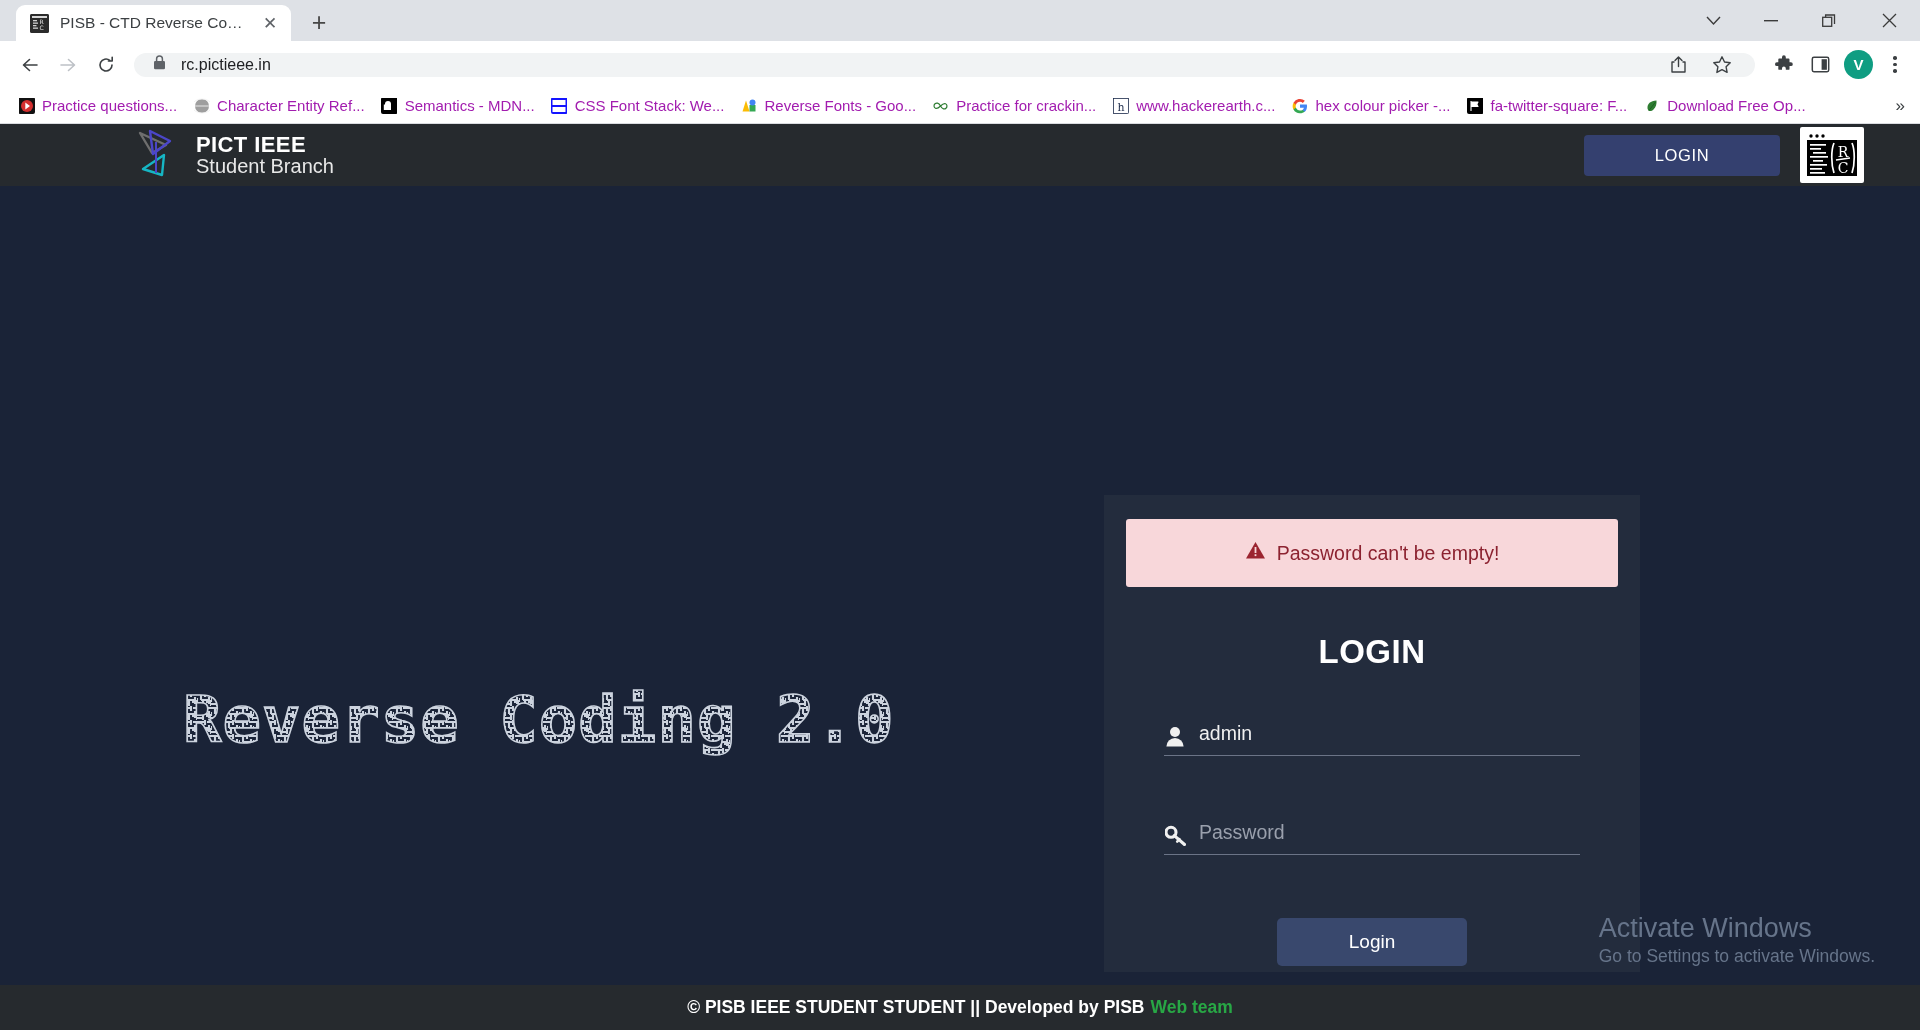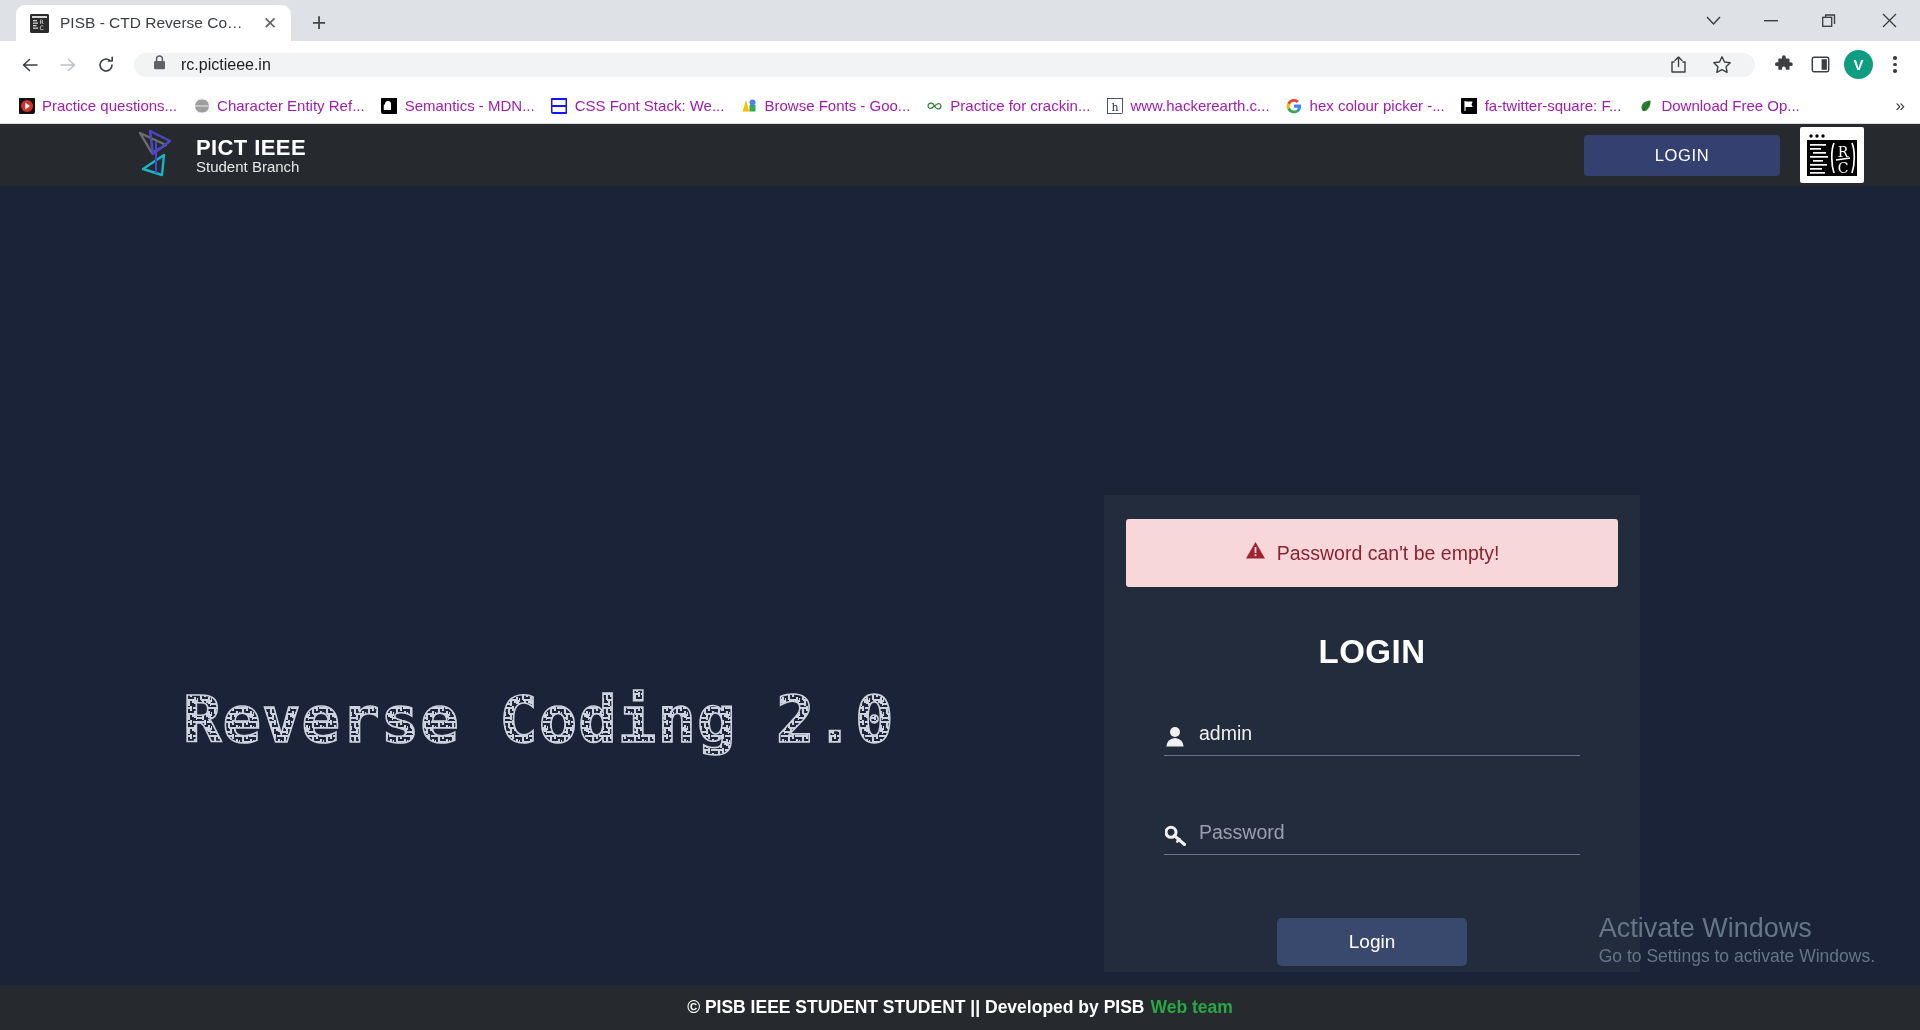--- a/index.html
+++ b/index.html
@@ -117,21 +117,21 @@
   .site-header {
     height: 62px; background: #262a2e;
     display: flex; align-items: center; justify-content: space-between;
     padding: 0 56px 0 136px;
   }
   .brand { display: flex; align-items: center; gap: 14px; }
   .brand-text { line-height: 1.05; }
   .brand-line1 {
     color: #fff; font-size: 22px; font-weight: bold; letter-spacing: .4px;
   }
-  .brand-line2 { color: #e8e8e8; font-size: 15px; }
+  .brand-line2 { color: #e8e8e8; font-size: 20px; }
   .header-right { display: flex; align-items: center; gap: 20px; }
   .login-nav-btn {
     width: 196px; height: 41px; background: #34406f;
     border: none; border-radius: 4px; color: #fff;
     font-size: 16.5px; font-family: inherit; letter-spacing: .6px;
     cursor: pointer;
   }
   .rc-logo {
     width: 64px; height: 56px; background: #fff; border-radius: 2px;
     display: flex; align-items: center; justify-content: center;
@@ -338,21 +338,21 @@
       <span class="bm-label">CSS Font Stack: We...</span>
     </div>
     <div class="bm">
       <span class="bm-ico">
         <svg width="16" height="16" viewBox="0 0 16 16">
           <path d="M1.5 13.5 L5 2.5 L8.5 13.5 Z" fill="#fbbc04"></path>
           <rect x="8.5" y="7" width="6" height="6.5" fill="#34a853"></rect>
           <circle cx="11.5" cy="4.5" r="3" fill="#4285f4"></circle>
         </svg>
       </span>
-      <span class="bm-label">Browse Fonts - Goo...</span>
+      <span class="bm-label">Reverse Fonts - Goo...</span>
     </div>
     <div class="bm">
       <span class="bm-ico">
         <svg width="18" height="14" viewBox="0 0 18 14">
           <path d="M9 7 C7 3.4 4.6 3.4 3.2 4.6 C1.6 6 1.9 8.6 3.7 9.4 C5.6 10.2 7.4 8.6 9 7 C10.6 5.4 12.4 3.8 14.3 4.6 C16.1 5.4 16.4 8 14.8 9.4 C13.4 10.6 11 10.6 9 7 Z" stroke="#2e7d32" stroke-width="1.3" fill="none"></path>
         </svg>
       </span>
       <span class="bm-label">Practice for crackin...</span>
     </div>
     <div class="bm">

